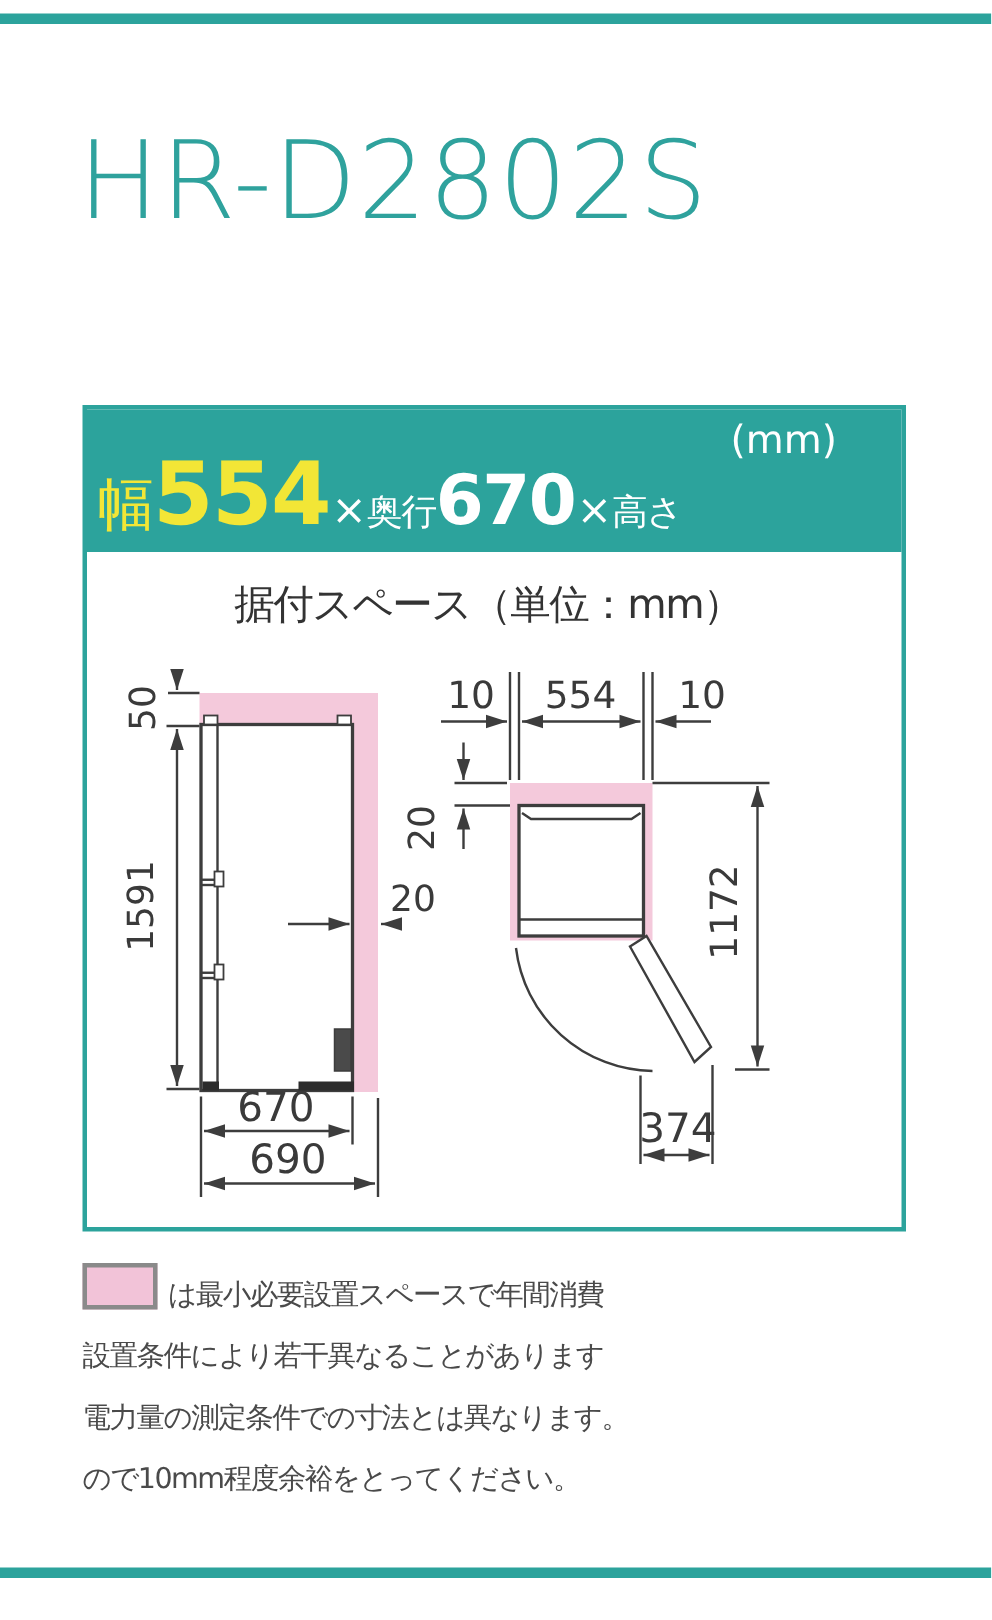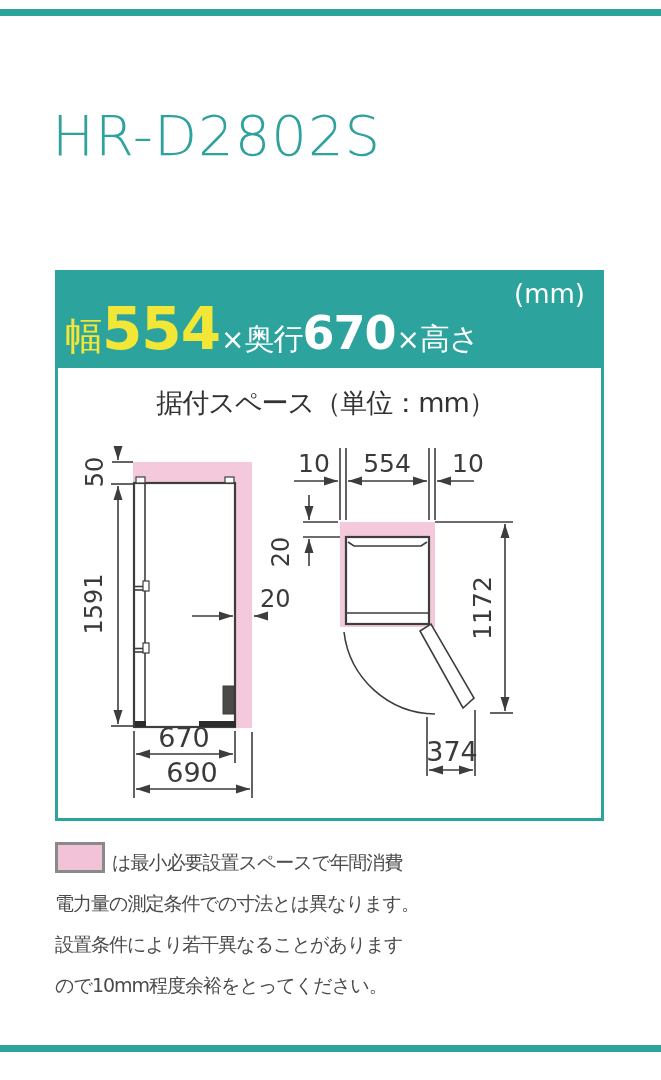--- a/index.html
+++ b/index.html
@@ -1,29 +1,29 @@
 <!DOCTYPE html>
 <html><head>
 <meta charset="utf-8">
 <style>
   html,body{margin:0;padding:0;background:#ffffff;}
   .page{position:relative;width:661px;height:1080px;background:#ffffff;overflow:hidden;
         font-family:"DejaVu Sans","Liberation Sans",sans-serif;}
   .accent-bar{position:absolute;left:0;width:661px;height:7px;background:#2CA39C;}
   .accent-bar.top{top:9px;}
   .accent-bar.bottom{top:1045px;}
-  .title{position:absolute;left:52px;top:84px;font-size:56px;font-weight:200;
-         color:#2FA29D;letter-spacing:1px;line-height:1;white-space:nowrap;margin-top:24px;}
+  .title{position:absolute;left:52px;top:84px;font-size:72px;font-weight:200;
+         color:#2FA29D;letter-spacing:1px;line-height:1;white-space:nowrap;}
   .spec-box{position:absolute;left:55px;top:270px;width:543px;height:545px;
             border:3px solid #2CA39C;background:#ffffff;}
   .spec-header{position:relative;width:100%;height:95px;background:#2CA39C;overflow:visible;}
-  .unit{position:absolute;top:6px;right:16px;color:#ffffff;font-size:26px;text-align:right;}
+  .unit{position:absolute;top:6px;right:43px;color:#ffffff;font-size:26px;text-align:right;}
   .dims-row{position:absolute;left:7px;bottom:5px;display:flex;align-items:baseline;
             white-space:nowrap;letter-spacing:-1px;}
-  .dim-cjk{color:#ffffff;font-size:30px;}
+  .dim-cjk{color:#ffffff;font-size:24px;}
   .dim-times{color:#ffffff;font-size:28px;padding:0 1px;}
   .dim-num{color:#ffffff;font-size:46px;font-weight:bold;}
   .dim-w-label{color:#F2E636;font-size:38px;}
   .dim-w-num{color:#F2E636;font-size:58px;font-weight:bold;}
   .install-row{position:absolute;left:18px;right:26px;top:112px;display:flex;
                justify-content:center;font-size:27px;color:#333333;letter-spacing:-1px;}
   .diagram{position:absolute;left:0px;top:155px;}
   .footnote{position:absolute;left:55px;top:842px;width:550px;font-size:19px;
             line-height:41px;color:#4a4a4a;letter-spacing:-1px;}
   .legend-swatch{display:inline-block;width:44px;height:25px;background:#F2C3D8;
@@ -146,20 +146,20 @@
       <text transform="translate(287 552) rotate(-90)" text-anchor="middle" font-size="24">20</text>
       <text transform="translate(489 608) rotate(-90)" text-anchor="middle" font-size="25">1172</text>
       <text x="450" y="761" text-anchor="middle" font-size="27">374</text>
     </svg>
   </div>
 
   <div class="footnote">
     <div>
       <span class="legend-swatch"></span><span>は最小必要設置スペースで年間消費</span>
     </div>
+    <div>設置条件により若干異なることがあります</div>
     <div>電力量の測定条件での寸法とは異なります。</div>
-    <div>設置条件により若干異なることがあります</div>
     <div>ので10mm程度余裕をとってください。</div>
   </div>
 
   <div class="accent-bar bottom"></div>
 
 </div>
 
 </body></html>

